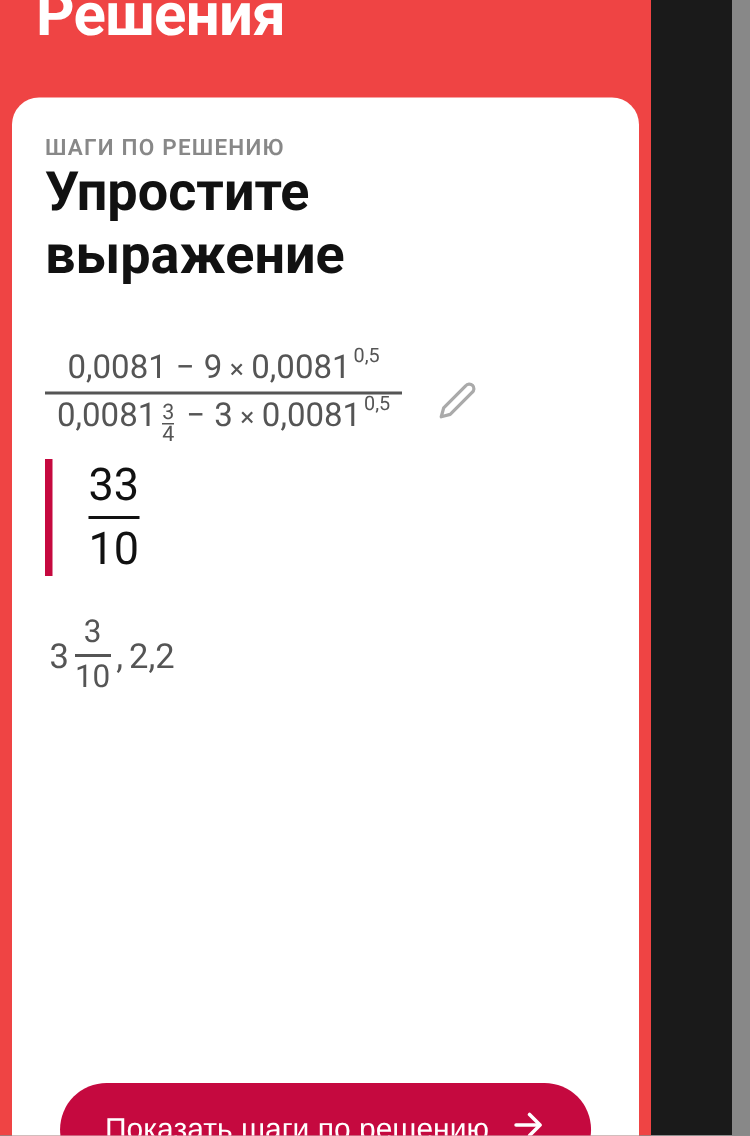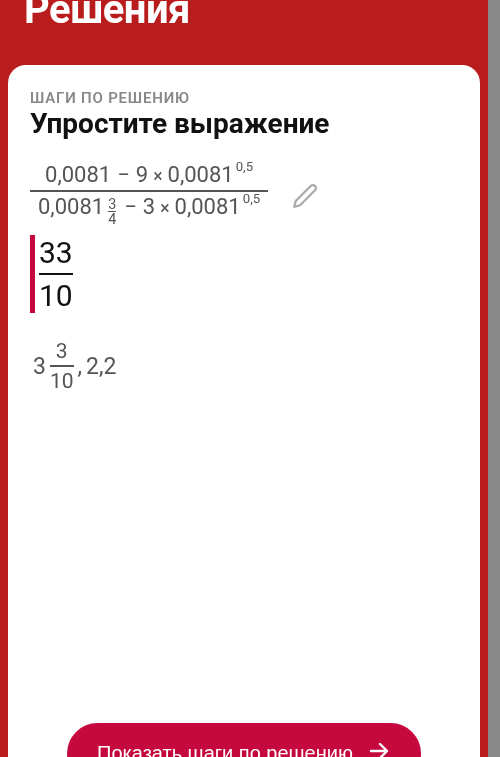--- a/index.html
+++ b/index.html
@@ -13,23 +13,23 @@
   }
   .scrollbar {
     position: absolute;
     right: 0;
     top: 0;
     width: 12px;
     height: 100%;
     background: #888;
   }
   .app-bg {
-    width: 488px;
+    width: 434px;
     height: 100%;
-    background: #b91c1c;
+    background: #ef4444;
     position: relative;
   }
   .header-title {
     color: #fff;
     font-size: 40px;
     font-weight: 700;
     padding: 0 24px 18px 24px;
     letter-spacing: -0.5px;
     position: relative;
     top: -14px;
@@ -43,23 +43,23 @@
     position: relative;
   }
   .steps-label {
     color: #888;
     font-size: 15px;
     font-weight: 600;
     letter-spacing: 0.8px;
   }
   .card-title {
     color: #111;
-    font-size: 28px;
+    font-size: 36px;
     font-weight: 700;
-    margin-bottom: 20px;
+    margin-bottom: 40px;
   }
   .expr-row {
     display: flex;
     align-items: center;
     gap: 24px;
     text-decoration: underline;
   }
   .expression {
     color: #555;
     font-size: 22px;
@@ -115,21 +115,21 @@
     gap: 14px;
     margin: 18px 0 22px 18px;
     color: #aaa;
   }
   .step-label {
     color: #777;
     font-size: 19px;
   }
   .result-row {
     border-left: 5px solid #c5093f;
-    padding-left: 4px;
+    padding-left: 24px;
     margin-bottom: 26px;
   }
   .result-frac {
     display: inline-flex;
     flex-direction: column;
     align-items: center;
     color: #111;
     font-size: 30px;
   }
   .result-frac .rbar {

